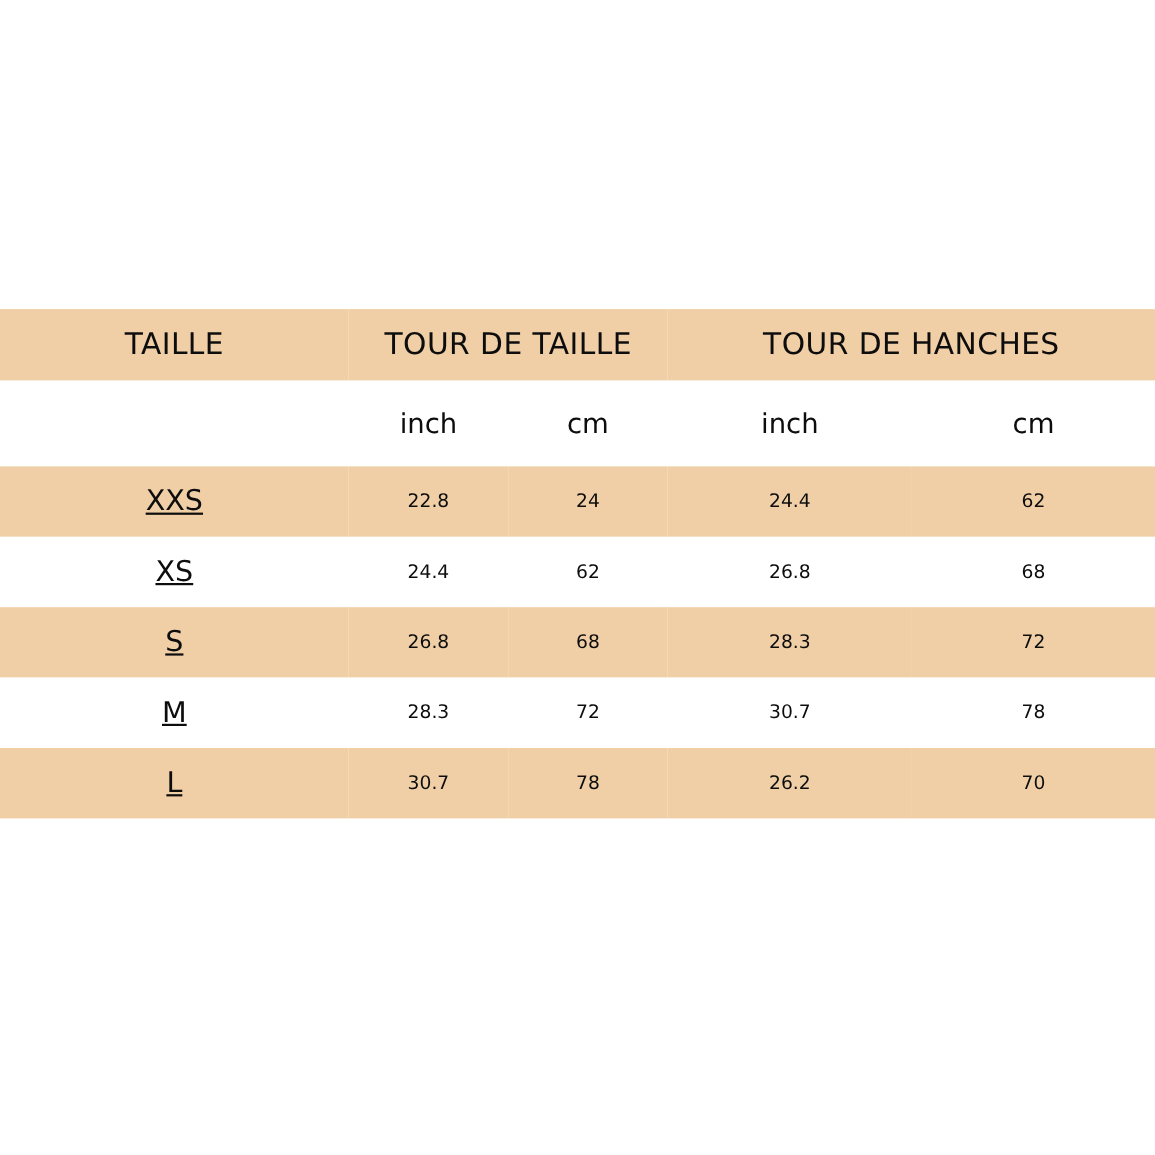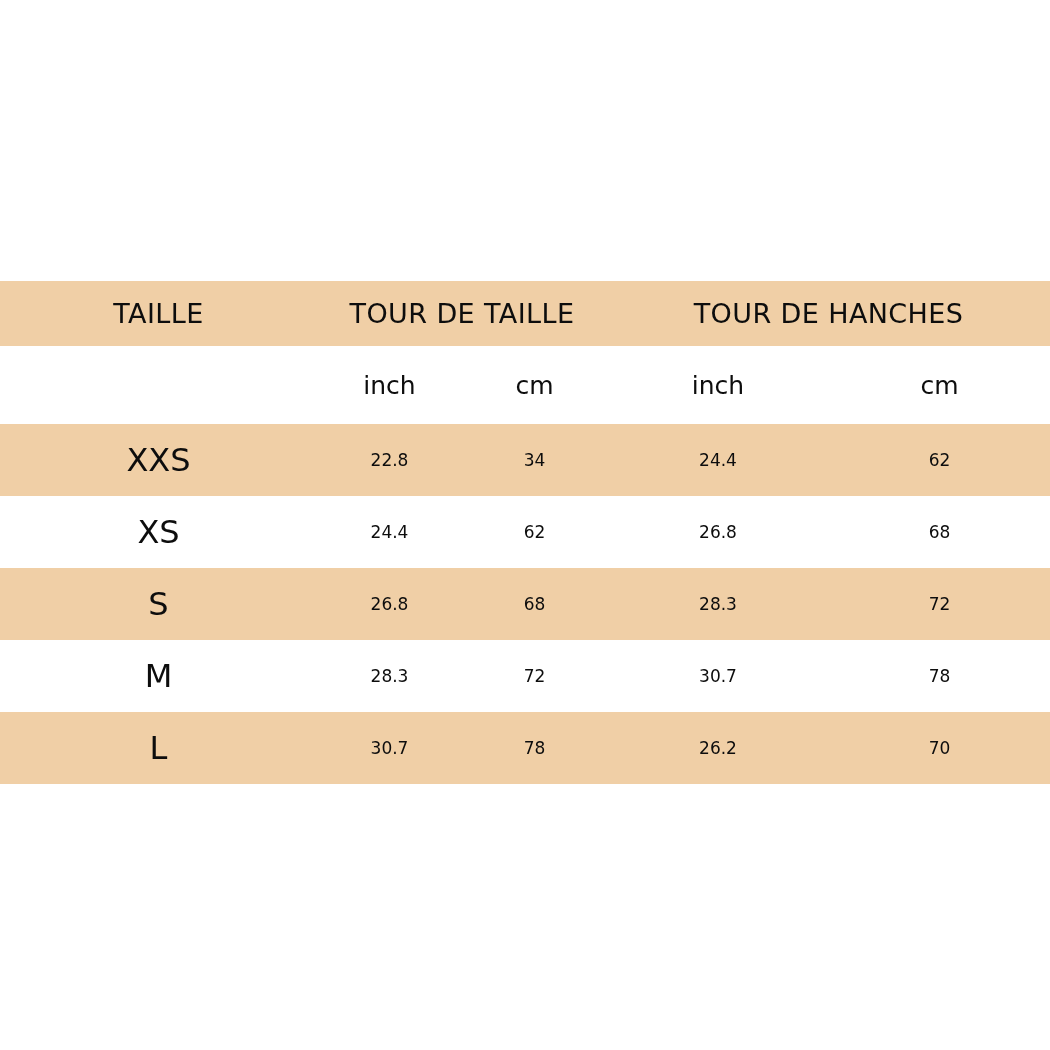--- a/index.html
+++ b/index.html
@@ -53,21 +53,22 @@
     font-weight: bold;
     letter-spacing: 0.4px;
   }
   .unit-cell {
     font-size: 25px;
   }
   .data-cell {
     font-size: 17px;
   }
   .size-cell {
-    font-size: 32px;
+    font-size: 26px;
+    text-decoration: underline;
   }
 </style>
 </head>
 <body>
 
 <div class="page">
   <table class="size-table">
     <colgroup>
       <col class="c-size">
       <col class="c-wi">
@@ -86,21 +87,21 @@
         <td class="unit-cell">inch</td>
         <td class="unit-cell">cm</td>
         <td class="unit-cell">inch</td>
         <td class="unit-cell">cm</td>
       </tr>
     </thead>
     <tbody>
       <tr class="data-row row-alt">
         <td class="size-cell">XXS</td>
         <td class="data-cell">22.8</td>
-        <td class="data-cell">34</td>
+        <td class="data-cell">24</td>
         <td class="data-cell">24.4</td>
         <td class="data-cell">62</td>
       </tr>
       <tr class="data-row row-plain">
         <td class="size-cell">XS</td>
         <td class="data-cell">24.4</td>
         <td class="data-cell">62</td>
         <td class="data-cell">26.8</td>
         <td class="data-cell">68</td>
       </tr>

